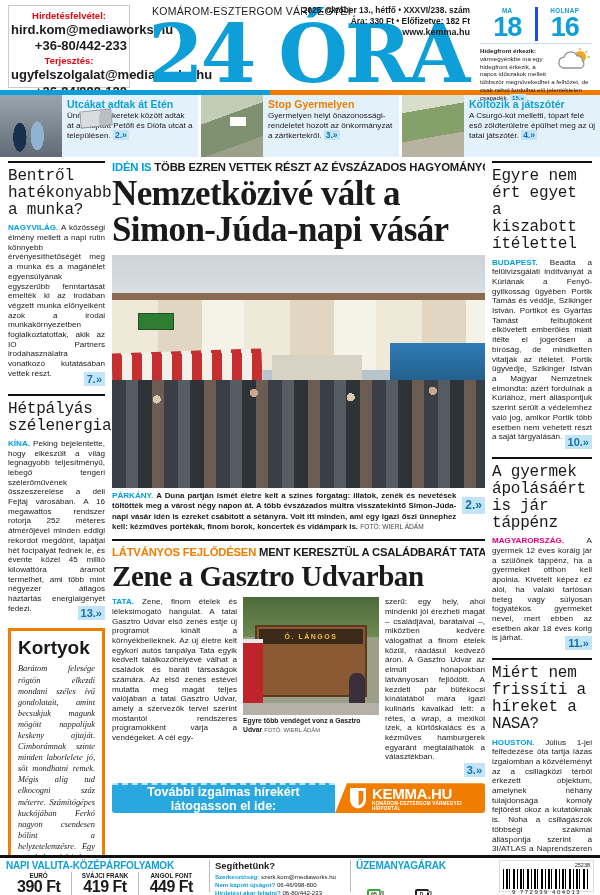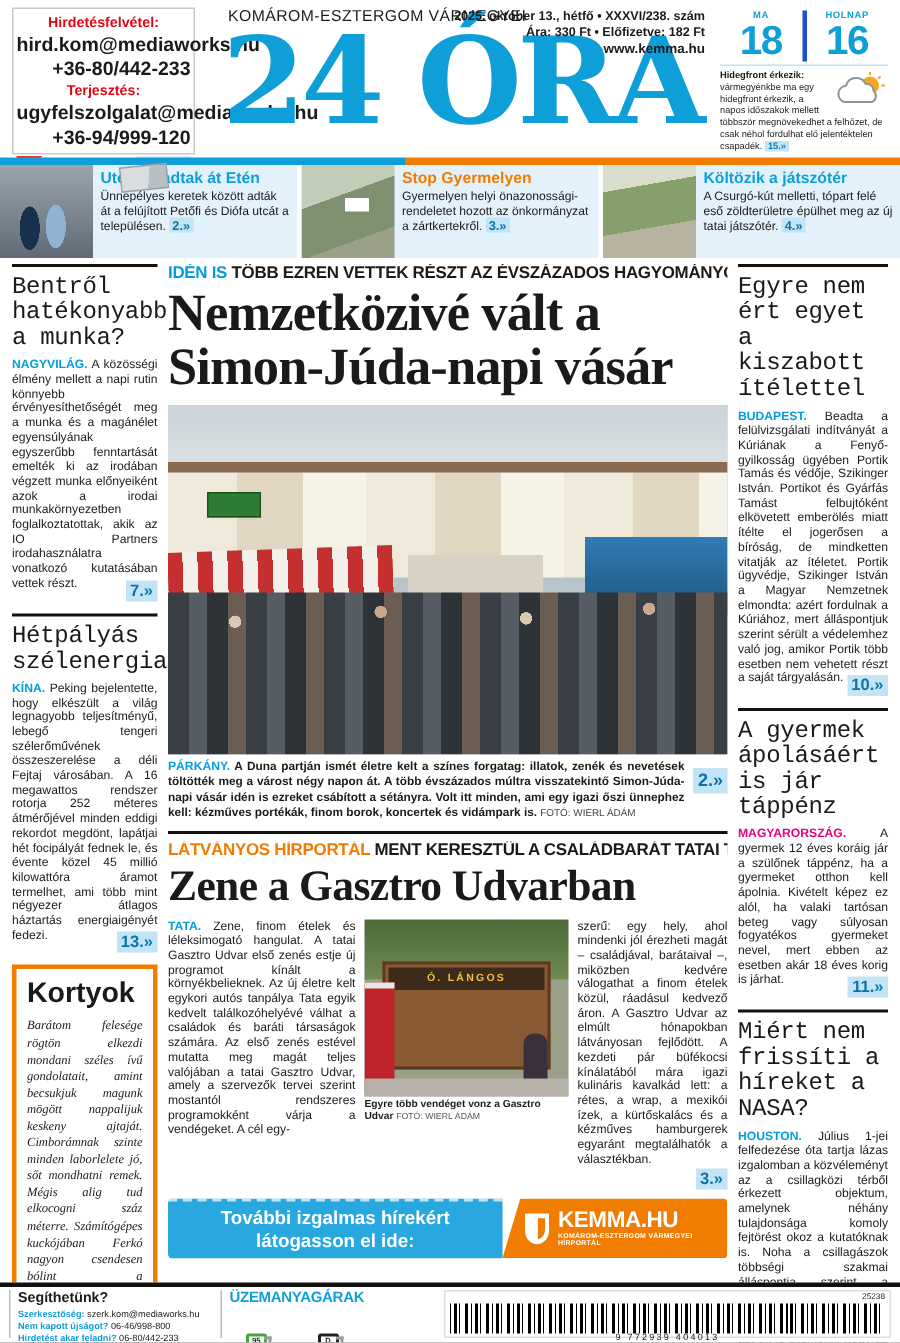--- a/index.html
+++ b/index.html
@@ -1,19 +1,19 @@
 <!DOCTYPE html>
 <html><head>
 <meta charset="utf-8">
 <style>
   html,body{margin:0;padding:0;background:#888;}
   .page{width:600px;height:895px;position:relative;background:#fff;overflow:hidden;
         font-family:"Liberation Sans",sans-serif;color:#1a1a1a;margin:0 auto;}
   
-  .masthead{display:flex;padding:5px 8px 2px;height:105px;box-sizing:border-box;gap:8px;}
+  .masthead{display:flex;padding:5px 8px 2px;height:90px;box-sizing:border-box;gap:8px;}
   .ad-box{width:122px;border:1px solid #c9c9c9;text-align:center;padding:3px 2px;box-sizing:border-box;
           font-size:7.6px;line-height:1.25;}
   .ad-head{color:#e30613;font-weight:bold;font-size:9.5px;margin-top:1px;}
   .ad-line{font-weight:bold;font-size:13px;text-align:right;}
   .ad-logo{margin-top:4px;height:30px;display:flex;align-items:center;justify-content:center;gap:4px;
            background:linear-gradient(135deg,#e8332a 0 12%,#fff 12% 55%,#dff1fb 55% 88%,#1a9cd8 88%);}
   .ad-logo-text{font-family:"DejaVu Serif",serif;font-weight:bold;font-size:12px;color:#0b4d8c;line-height:1;}
   .ad-logo-sub{font-size:4.5px;color:#555;font-weight:bold;}
   .ad-paper{width:30px;height:15px;background:linear-gradient(100deg,#d9dde0 0 60%,#b9bfc4 60%);
             border:1px solid #9aa0a5;transform:rotate(-6deg);}
@@ -103,21 +103,21 @@
   .g-stand{top:28px;left:12px;width:112px;height:72px;background:#8a5a35;border:2px solid #5d3a1e;box-sizing:border-box;}
   .g-sign{top:32px;left:16px;width:104px;height:15px;background:#3c2a1a;color:#f0c040;font-weight:bold;
           font-size:7px;letter-spacing:1.5px;text-align:center;line-height:15px;}
   .g-machine{top:42px;left:0;width:20px;height:70px;background:#c0242b;border-top:4px solid #e8e8e8;}
   .g-fig{bottom:8px;right:14px;width:16px;height:34px;background:#3a2f3a;border-radius:7px 7px 2px 2px;}
   .g-ground{bottom:0;left:0;right:0;height:12px;background:#b5b0a8;}
   .g-cap{font-size:6.8px;font-weight:bold;line-height:1.25;margin-top:2px;}
   .g-cap .credit{font-weight:normal;font-size:5.8px;color:#555;}
   .s-refrow{text-align:right;margin-top:2px;}
   
-  .banner{margin-top:6px;height:40px;display:flex;overflow:hidden;border-radius:3px;}
+  .banner{margin-top:6px;height:30px;display:flex;overflow:hidden;border-radius:3px;}
   .banner-blue{flex:1;background:#29a8e0;color:#fff;font-weight:bold;font-size:12.5px;line-height:1.15;
                display:flex;align-items:center;justify-content:center;text-align:center;
                border-top:2px dashed rgba(255,255,255,.7);box-sizing:border-box;padding:0 10px;}
   .banner-orange{width:150px;background:#f07c00;color:#fff;display:flex;align-items:center;gap:5px;
                  clip-path:polygon(12px 0,100% 0,100% 100%,0 100%);padding-left:14px;box-sizing:border-box;}
   .shield{width:18px;height:22px;flex:none;}
   .b-brand{font-weight:bold;font-size:15px;letter-spacing:-.3px;line-height:1;}
   .b-sub{font-size:4.6px;font-weight:bold;letter-spacing:.2px;}
   
   .footer{position:absolute;bottom:0;left:0;right:0;height:40px;border-top:3px solid #111;
@@ -270,21 +270,21 @@
         <div class="ph ph-awn2"></div>
         <div class="ph ph-tarp"></div>
         <div class="ph ph-crowd"></div>
       </div>
       <div class="lead-cap">
         <span class="pref-big">2.»</span>
         <span class="tag">PÁRKÁNY.</span><span> A Duna partján ismét életre kelt a színes forgatag: illatok, zenék és nevetések töltötték meg a várost négy napon át. A több évszázados múltra visszatekintő Simon-Júda-napi vásár idén is ezreket csábított a sétányra. Volt itt minden, ami egy igazi őszi ünnephez kell: kézműves portékák, finom borok, koncertek és vidámpark is. </span><span class="credit">FOTÓ: WIERL ÁDÁM</span>
       </div>
       <div class="rule"></div>
       <div class="kicker">
-        <span class="hl org">LÁTVÁNYOS HÍRPORTÁL</span><span> MENT KERESZTÜL A CSALÁDBARÁT TATAI TALÁLKOZÓHELY</span>
+        <span class="hl org">LÁTVÁNYOS FEJLŐDÉSEN</span><span> MENT KERESZTÜL A CSALÁDBARÁT TATAI TALÁLKOZÓHELY</span>
       </div>
       <h2 class="headline2">Zene a Gasztro Udvarban</h2>
       <div class="story">
         <div class="scol scol1">
           <span class="tag">TATA.</span><span> Zene, finom ételek és léleksimogató hangulat. A tatai Gasztro Udvar első zenés estje új programot kínált a környékbelieknek. Az új életre kelt egykori autós tanpálya Tata egyik kedvelt találkozóhelyévé válhat a családok és baráti társaságok számára. Az első zenés estével mutatta meg magát teljes valójában a tatai Gasztro Udvar, amely a szervezők tervei szerint mostantól rendszeres programokként várja a vendégeket. A cél egy-</span>
         </div>
         <div class="sphoto-wrap">
           <div class="g-photo">
             <div class="ph g-fol"></div>
             <div class="ph g-stand"></div>
@@ -336,20 +336,37 @@
         <div class="satitle">Miért nem frissíti a híreket a NASA?</div>
         <div class="sabody">
           <span class="tag">HOUSTON.</span><span> Július 1-jei felfedezése óta tartja lázas izgalomban a közvéleményt az a csillagközi térből érkezett objektum, amelynek néhány tulajdonsága komoly fejtörést okoz a kutatóknak is. Noha a csillagászok többségi szakmai álláspontja szerint a 3I/ATLAS a Naprendszeren túlról, az intersztelláris térségből érkezett üstökös, azt ők is elismerik, hogy az égitest olyan furcsaságokat produkál, amelyek egyáltalán nem jellemzőek a „hagyományos” üstökösökre. Éppen ezért érthető a kozmikus objektumot övező felfokozott érdeklődés mind a csillagászok, mind pedig a nagyközönség részéről.</span>
         </div>
 
       </div>
     </aside>
   </main>
 
   <footer class="footer">
+    <div class="fx">
+      <div class="ftitle">NAPI VALUTA-KÖZÉPÁRFOLYAMOK</div>
+      <div class="fx-row">
+        <div class="fx-cell">
+          <div class="fx-label">EURÓ</div>
+          <div class="fx-val">390 Ft</div>
+        </div>
+        <div class="fx-cell">
+          <div class="fx-label">SVÁJCI FRANK</div>
+          <div class="fx-val">419 Ft</div>
+        </div>
+        <div class="fx-cell">
+          <div class="fx-label">ANGOL FONT</div>
+          <div class="fx-val">449 Ft</div>
+        </div>
+      </div>
+    </div>
     <div class="vsep"></div>
     <div class="fhelp">
       <div class="fhelp-title">Segíthetünk?</div>
       <div><span class="lbl">Szerkesztőség:</span><span> szerk.kom@mediaworks.hu</span></div>
       <div><span class="lbl">Nem kapott újságot?</span><span> 06-46/998-800</span></div>
       <div><span class="lbl">Hirdetést akar feladni?</span><span> 06-80/442-233</span></div>
     </div>
     <div class="vsep"></div>
     <div class="ffuel">
       <div class="ftitle">ÜZEMANYAGÁRAK</div>

